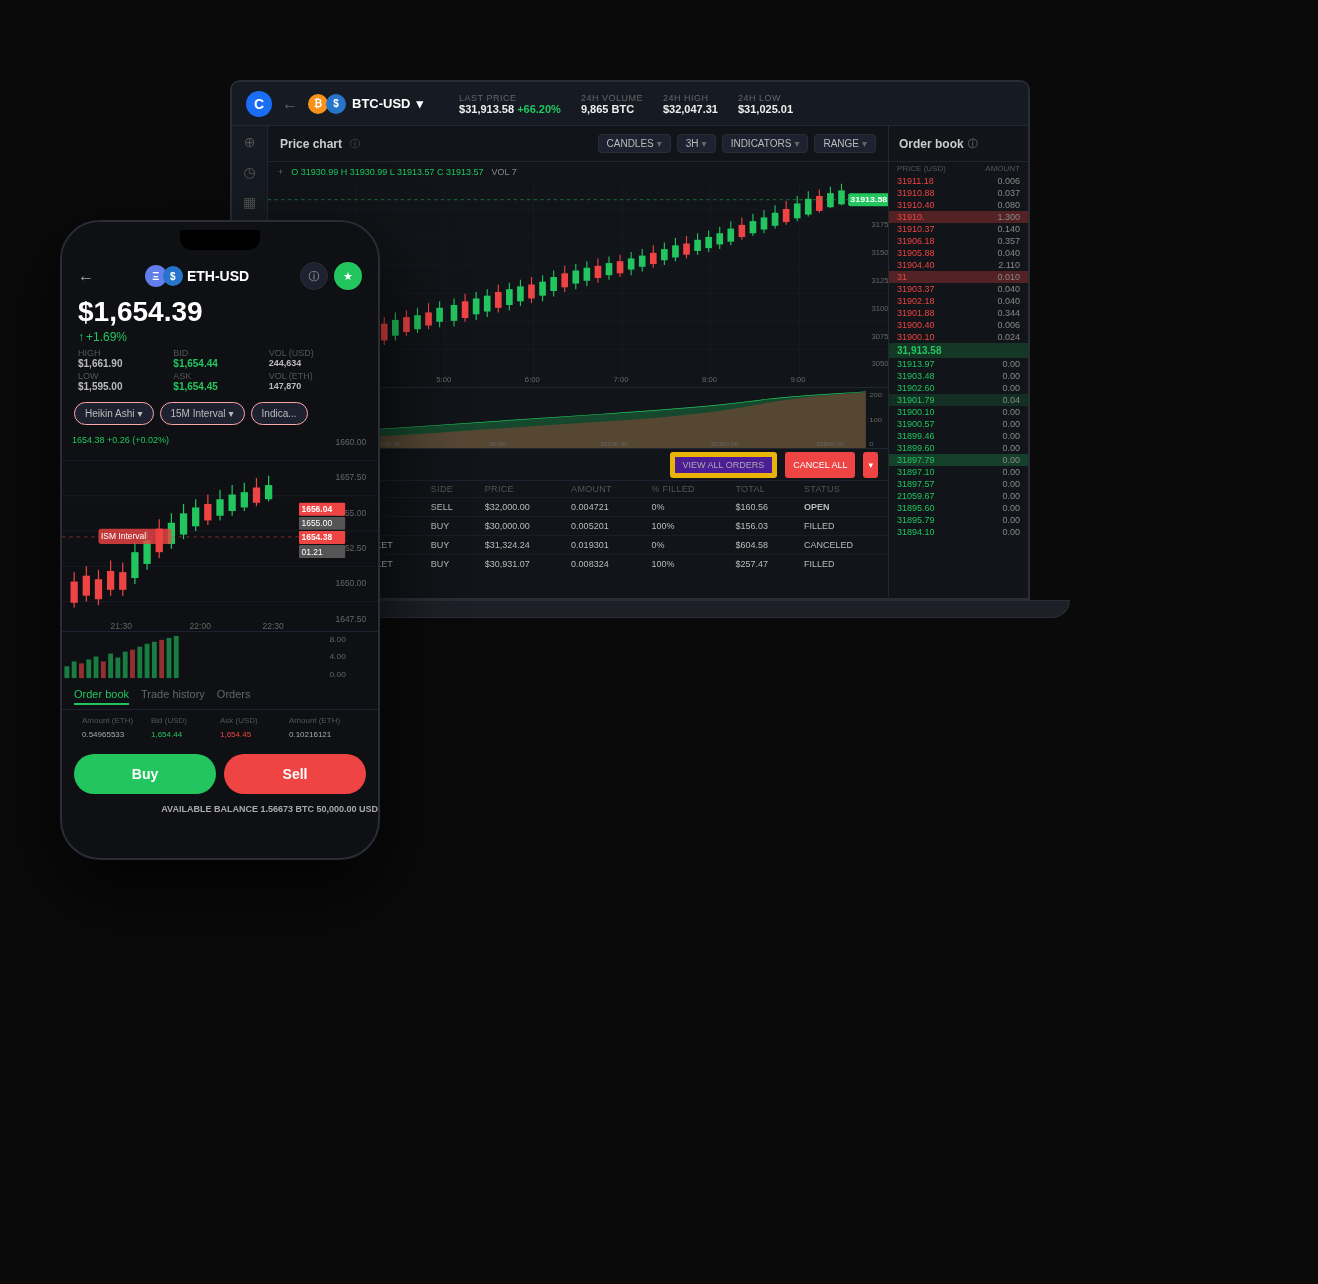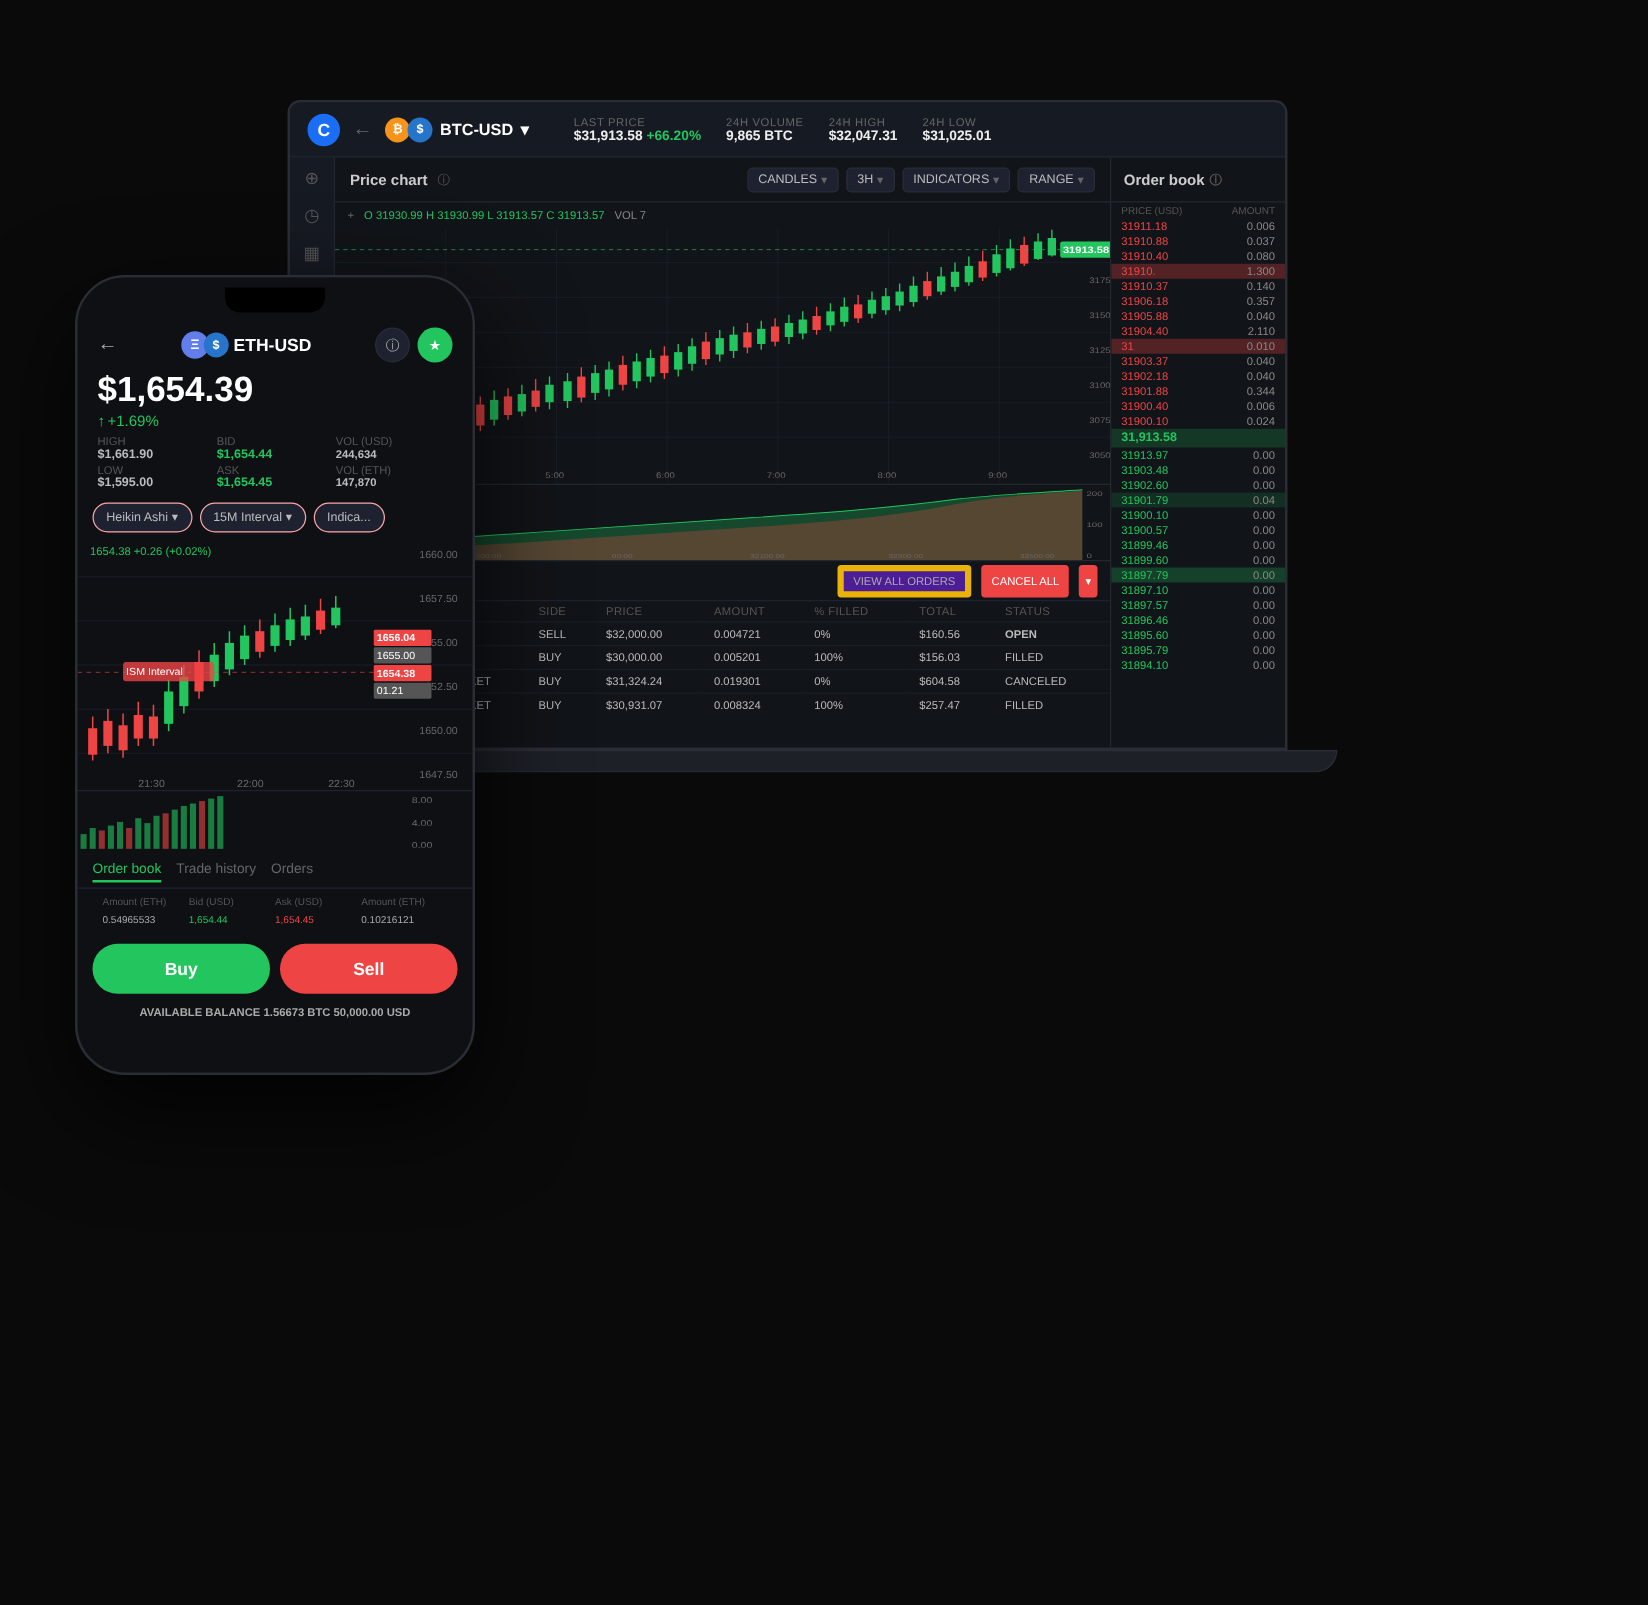--- a/index.html
+++ b/index.html
@@ -500,21 +500,21 @@
       background: #ef4444;
       border: none;
       color: white;
       font-size: 14px;
       font-weight: 700;
       padding: 12px;
       border-radius: 24px;
       cursor: pointer;
     }
     .phone-balance {
-      text-align: center;
+      text-align: right;
       font-size: 9px;
       color: #555;
       padding: 2px 0 6px;
     }
     .phone-balance span { color: #aaa; font-weight: 600; }
 
     .info-btn {
       width: 28px; height: 28px;
       border-radius: 50%;
       background: #1e2230;
@@ -955,21 +955,21 @@
           </div>
         <div class="ob-row">
             <span class="ob-price-green">31897.10</span>
             <span class="ob-amount">0.00</span>
           </div>
         <div class="ob-row">
             <span class="ob-price-green">31897.57</span>
             <span class="ob-amount">0.00</span>
           </div>
         <div class="ob-row">
-            <span class="ob-price-green">31896.46</span>
+            <span class="ob-price-green">21059.67</span>
             <span class="ob-amount">0.00</span>
           </div>
         <div class="ob-row">
             <span class="ob-price-green">31895.60</span>
             <span class="ob-amount">0.00</span>
           </div>
         <div class="ob-row">
             <span class="ob-price-green">31895.79</span>
             <span class="ob-amount">0.00</span>
           </div>

